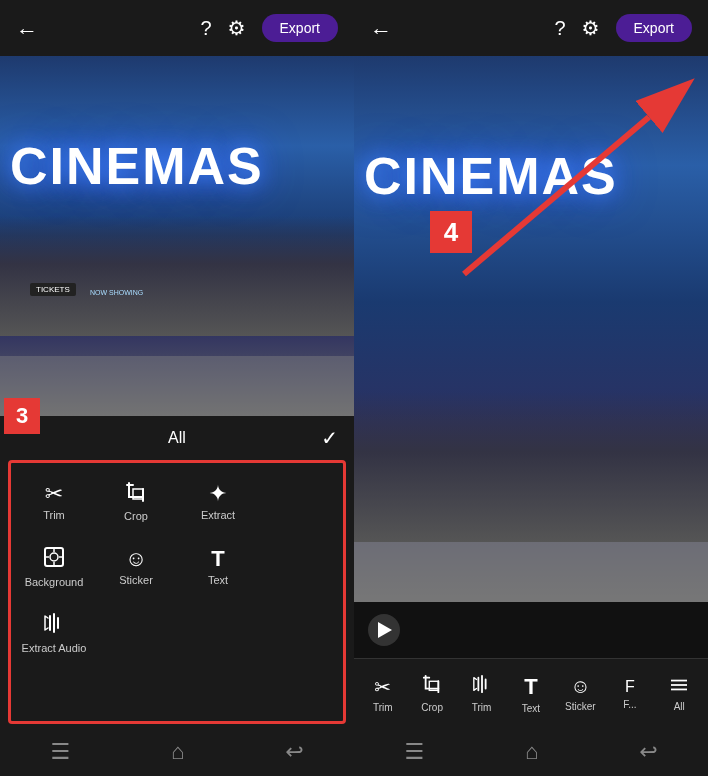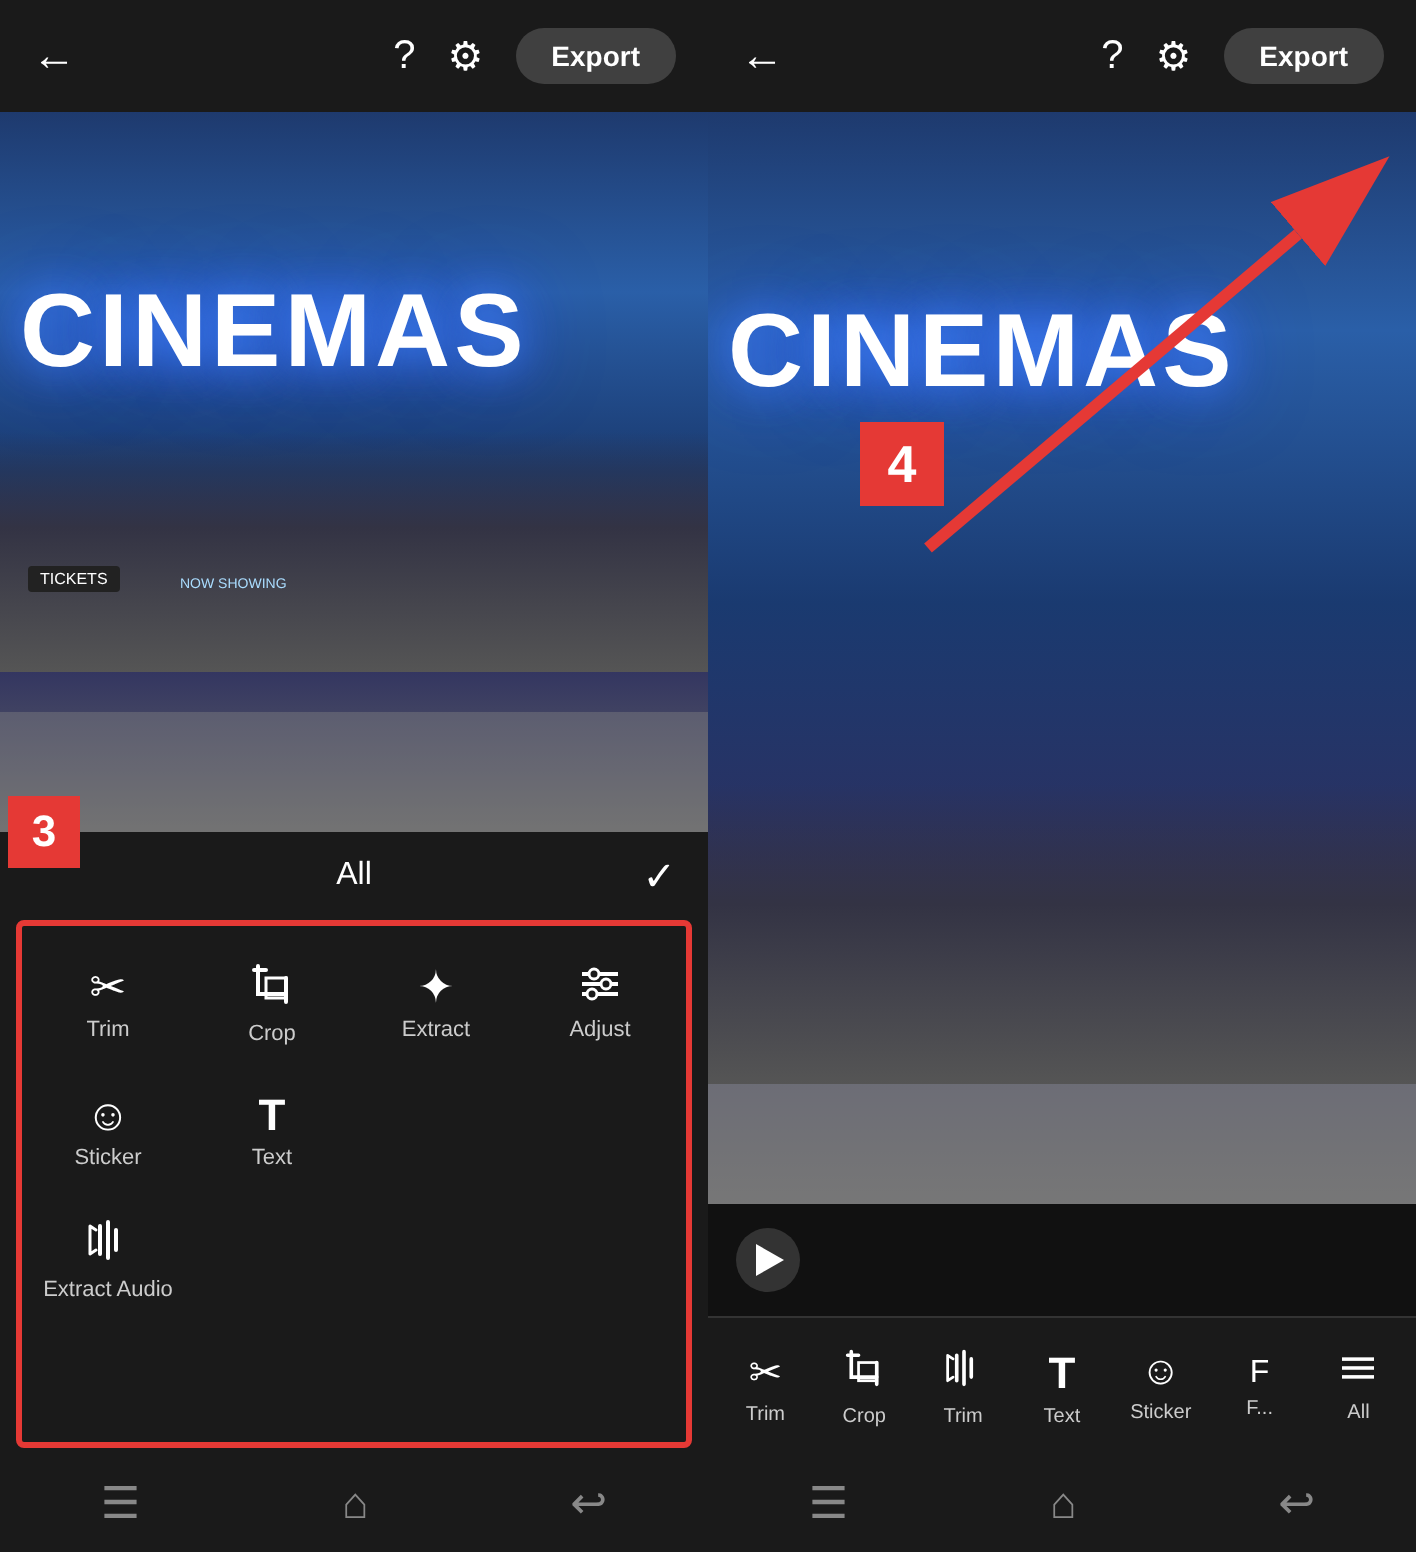--- a/index.html
+++ b/index.html
@@ -49,27 +49,27 @@
       gap: 16px;
     }
 
     .icon-btn {
       color: #fff;
       font-size: 20px;
       cursor: pointer;
     }
 
     .export-btn {
-      background: #404040;
+      background: #4c1d95;
       color: #fff;
       border: none;
       border-radius: 20px;
       padding: 6px 18px;
       font-size: 14px;
-      font-weight: bold;
+      font-weight: normal;
       cursor: pointer;
     }
 
     .video-preview {
       width: 354px;
       height: 360px;
       background: linear-gradient(180deg, #1a3a5c 0%, #2a6ab8 20%, #1a4a8a 40%, #0d2040 60%, #3a3a5a 80%, #888 100%);
       position: relative;
       overflow: hidden;
       flex-shrink: 0;
@@ -83,21 +83,21 @@
       font-size: 52px;
       font-weight: 900;
       color: #fff;
       text-shadow: 0 0 20px #4488ff, 0 0 40px #2244ff;
       letter-spacing: 2px;
     }
 
     .tickets-sign {
       position: absolute;
       bottom: 120px;
-      left: 14px;
+      left: 30px;
       background: #222;
       color: #fff;
       font-size: 8px;
       padding: 2px 6px;
       border-radius: 2px;
     }
 
     .now-showing {
       position: absolute;
       bottom: 120px;
@@ -388,36 +388,36 @@
               <path d="M8 4H2M18 8v12" stroke="#fff" stroke-width="2" stroke-linecap="round"></path>
               <rect x="8" y="8" width="10" height="10" stroke="#fff" stroke-width="1.5"></rect>
             </svg>
           </span>
           <span class="tool-label">Crop</span>
         </div>
         <div class="tool-item">
           <span class="tool-icon">✦</span>
           <span class="tool-label">Extract</span>
         </div>
+      </div>
+
+      <div class="tools-grid-row2">
         <div class="tool-item">
           <span class="tool-icon">
-            <svg width="22" height="18" viewBox="0 0 22 18" fill="none">
-              <line x1="2" y1="4" x2="20" y2="4" stroke="#fff" stroke-width="2"></line>
-              <line x1="2" y1="9" x2="20" y2="9" stroke="#fff" stroke-width="2"></line>
-              <line x1="2" y1="14" x2="20" y2="14" stroke="#fff" stroke-width="2"></line>
-              <circle cx="8" cy="4" r="2.5" fill="#1a1a1a" stroke="#fff" stroke-width="1.5"></circle>
-              <circle cx="14" cy="9" r="2.5" fill="#1a1a1a" stroke="#fff" stroke-width="1.5"></circle>
-              <circle cx="7" cy="14" r="2.5" fill="#1a1a1a" stroke="#fff" stroke-width="1.5"></circle>
+            <svg width="22" height="22" viewBox="0 0 22 22" fill="none">
+              <rect x="2" y="2" width="18" height="18" rx="2" stroke="#fff" stroke-width="2"></rect>
+              <circle cx="11" cy="11" r="4" stroke="#fff" stroke-width="1.5"></circle>
+              <line x1="11" y1="2" x2="11" y2="6" stroke="#fff" stroke-width="1.5"></line>
+              <line x1="11" y1="16" x2="11" y2="20" stroke="#fff" stroke-width="1.5"></line>
+              <line x1="2" y1="11" x2="6" y2="11" stroke="#fff" stroke-width="1.5"></line>
+              <line x1="16" y1="11" x2="20" y2="11" stroke="#fff" stroke-width="1.5"></line>
             </svg>
           </span>
-          <span class="tool-label">Adjust</span>
-        </div>
-      </div>
-
-      <div class="tools-grid-row2">
+          <span class="tool-label">Background</span>
+        </div>
         <div class="tool-item">
           <span class="tool-icon">☺</span>
           <span class="tool-label">Sticker</span>
         </div>
         <div class="tool-item">
           <span class="tool-icon" style="font-size:22px;font-weight:bold;">T</span>
           <span class="tool-label">Text</span>
         </div>
       </div>
 

